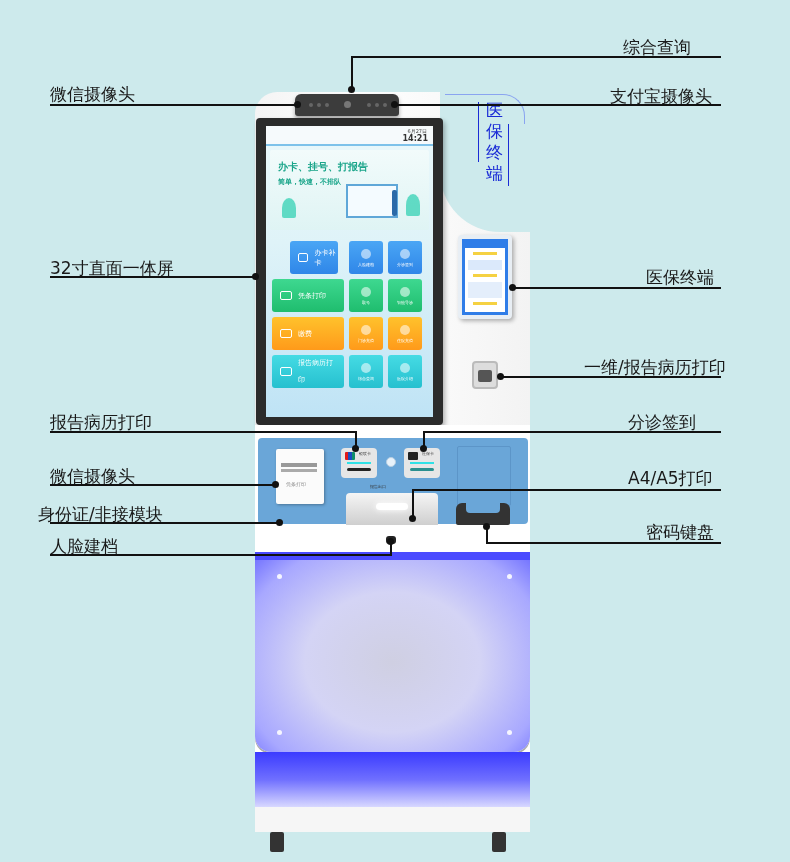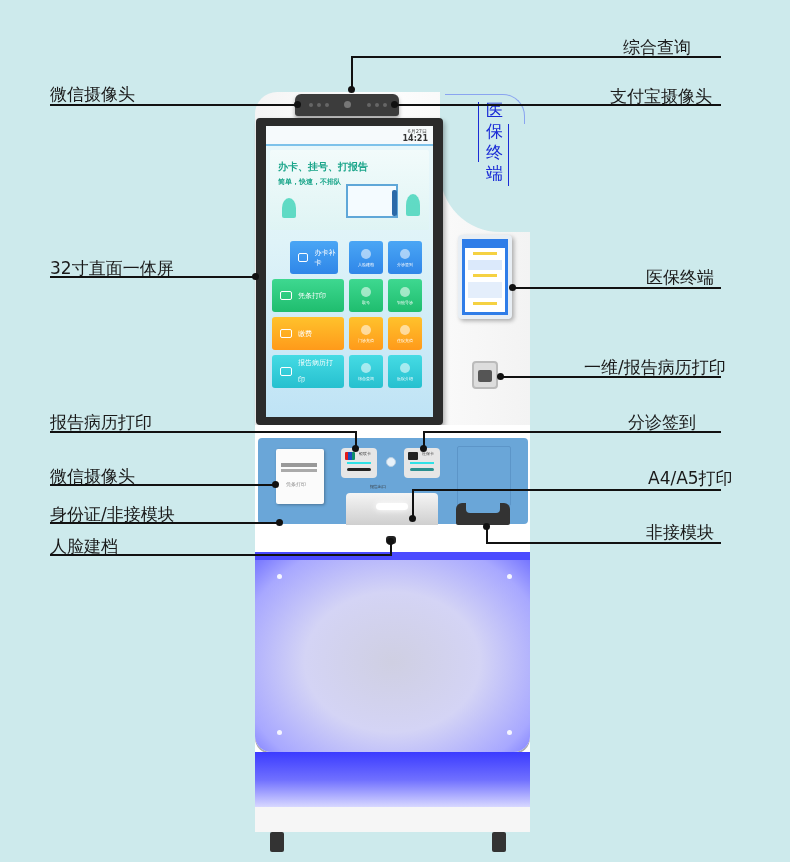--- a/index.html
+++ b/index.html
@@ -254,30 +254,30 @@
 
 <div class="lbl" style="left:628px;top:412px">分诊签到</div>
 <div class="line" style="left:423px;top:431px;width:298px;height:2px"></div>
 <div class="line" style="left:423px;top:431px;width:2px;height:17px"></div>
 <div class="dot" style="left:420px;top:445px"></div>
 
 <div class="lbl" style="left:50px;top:466px">微信摄像头</div>
 <div class="line" style="left:50px;top:484px;width:228px;height:2px"></div>
 <div class="dot" style="left:272px;top:481px"></div>
 
-<div class="lbl" style="left:648px;top:468px">A4/A5打印</div>
+<div class="lbl" style="left:628px;top:468px">A4/A5打印</div>
 <div class="line" style="left:412px;top:489px;width:309px;height:2px"></div>
 <div class="line" style="left:412px;top:489px;width:2px;height:30px"></div>
 <div class="dot" style="left:409px;top:515px"></div>
 
-<div class="lbl" style="left:50px;top:504px">身份证/非接模块</div>
+<div class="lbl" style="left:38px;top:504px">身份证/非接模块</div>
 <div class="line" style="left:50px;top:522px;width:232px;height:2px"></div>
 <div class="dot" style="left:276px;top:519px"></div>
 
-<div class="lbl" style="left:646px;top:522px">非接模块</div>
+<div class="lbl" style="left:646px;top:522px">密码键盘</div>
 <div class="line" style="left:486px;top:542px;width:235px;height:2px"></div>
 <div class="line" style="left:486px;top:525px;width:2px;height:19px"></div>
 <div class="dot" style="left:483px;top:523px"></div>
 
 <div class="lbl" style="left:50px;top:536px">人脸建档</div>
 <div class="line" style="left:50px;top:554px;width:342px;height:2px"></div>
 <div class="line" style="left:390px;top:540px;width:2px;height:16px"></div>
 <div class="dot" style="left:387px;top:538px"></div>
 
 </body></html>

